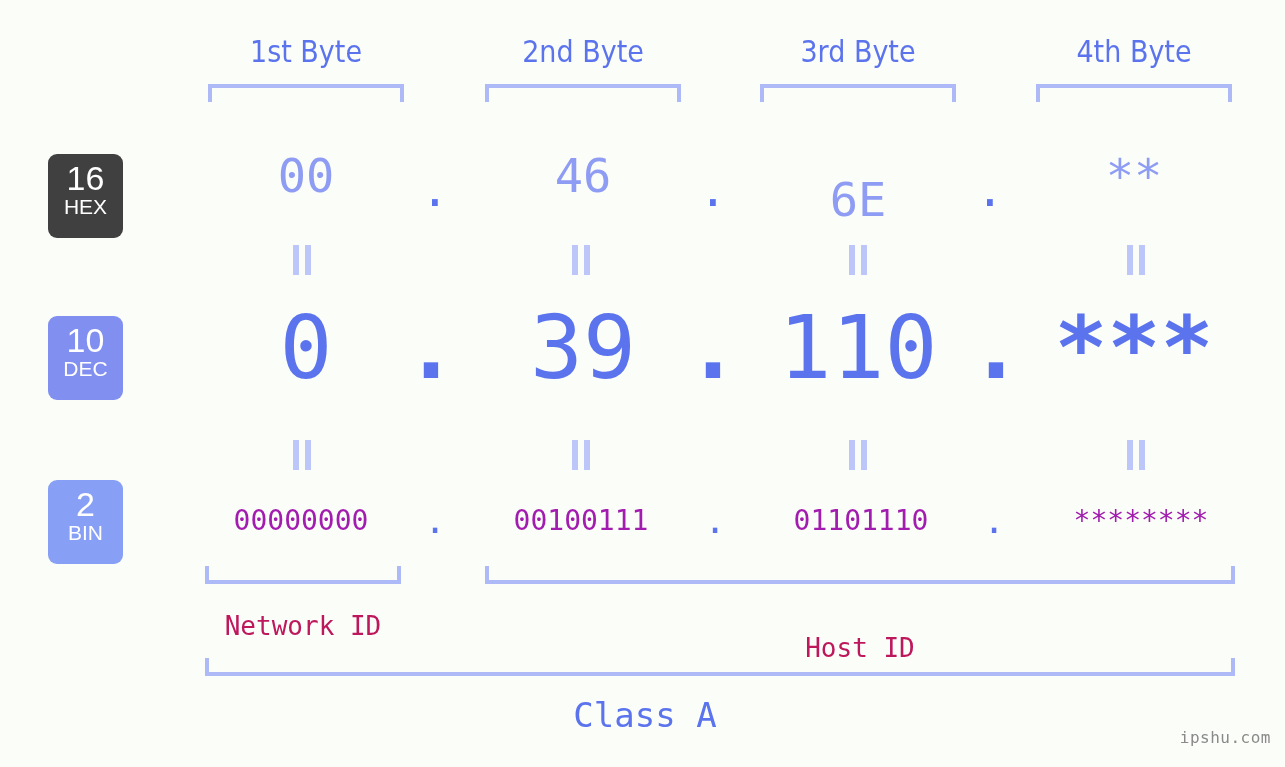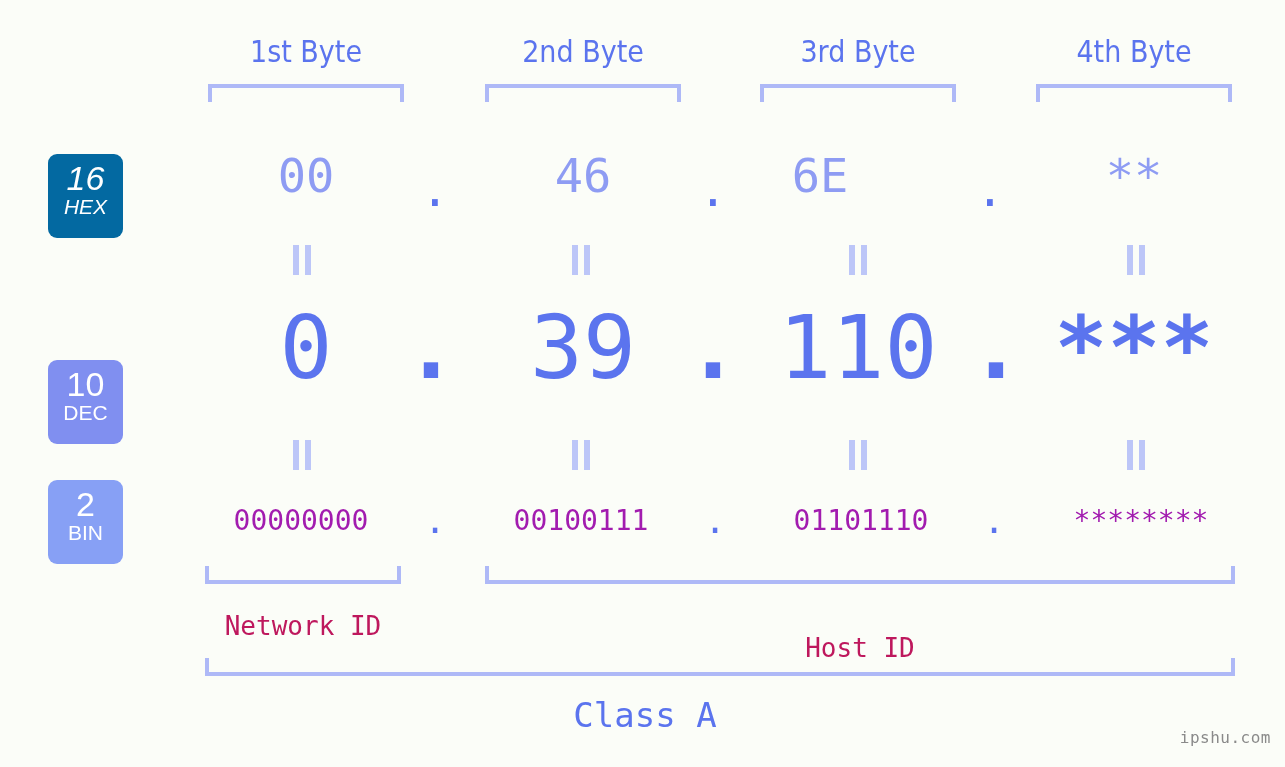--- a/index.html
+++ b/index.html
@@ -191,39 +191,39 @@
   <div class="byte-header" style="left:186px; width:240px;">1st Byte</div>
   <div class="byte-header" style="left:463px; width:240px;">2nd Byte</div>
   <div class="byte-header" style="left:738px; width:240px;">3rd Byte</div>
   <div class="byte-header" style="left:1014px; width:240px;">4th Byte</div>
 
   <div class="bracket bracket-down" style="left:208px; top:84px; width:196px; height:18px;"></div>
   <div class="bracket bracket-down" style="left:485px; top:84px; width:196px; height:18px;"></div>
   <div class="bracket bracket-down" style="left:760px; top:84px; width:196px; height:18px;"></div>
   <div class="bracket bracket-down" style="left:1036px; top:84px; width:196px; height:18px;"></div>
 
-  <div class="badge" style="top:154px; height:84px; background:#0369a1;font-style:italic;">
+  <div class="badge" style="top:154px; height:84px; background:#404040;">
     <span class="num">16</span>
     <span class="lbl">HEX</span>
   </div>
-  <div class="badge" style="top:316px; height:84px; background:#808ff0;margin-top:44px;">
+  <div class="badge" style="top:316px; height:84px; background:#808ff0;">
     <span class="num">10</span>
     <span class="lbl">DEC</span>
   </div>
   <div class="badge" style="top:480px; height:84px; background:#87a0f5;">
     <span class="num">2</span>
     <span class="lbl">BIN</span>
   </div>
 
   <div class="row-hex">
     <div class="cell" style="left:186px; width:240px;">00</div>
     <div class="cell dot" style="left:400px; width:70px; top:162px;">.</div>
     <div class="cell" style="left:463px; width:240px;">46</div>
     <div class="cell dot" style="left:678px; width:70px; top:162px;">.</div>
-    <div class="cell" style="left:700px; width:240px;">6E</div>
+    <div class="cell" style="left:738px; width:240px;margin-top:24px;">6E</div>
     <div class="cell dot" style="left:955px; width:70px; top:162px;">.</div>
     <div class="cell" style="left:1014px; width:240px;">**</div>
   </div>
 
   <div class="eq" style="left:291px; top:245px;">
     <i class="a"></i>
       <i class="b"></i>
   </div>
   <div class="eq" style="left:570px; top:245px;">
     <i class="a"></i>

